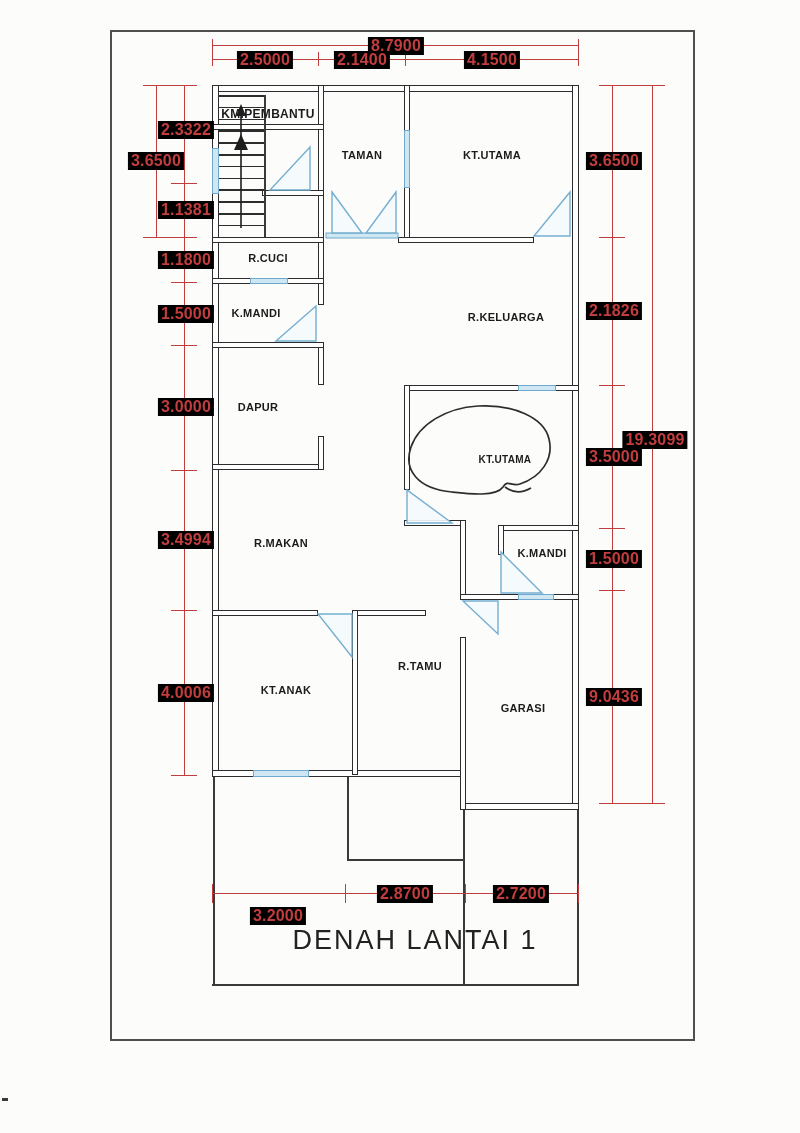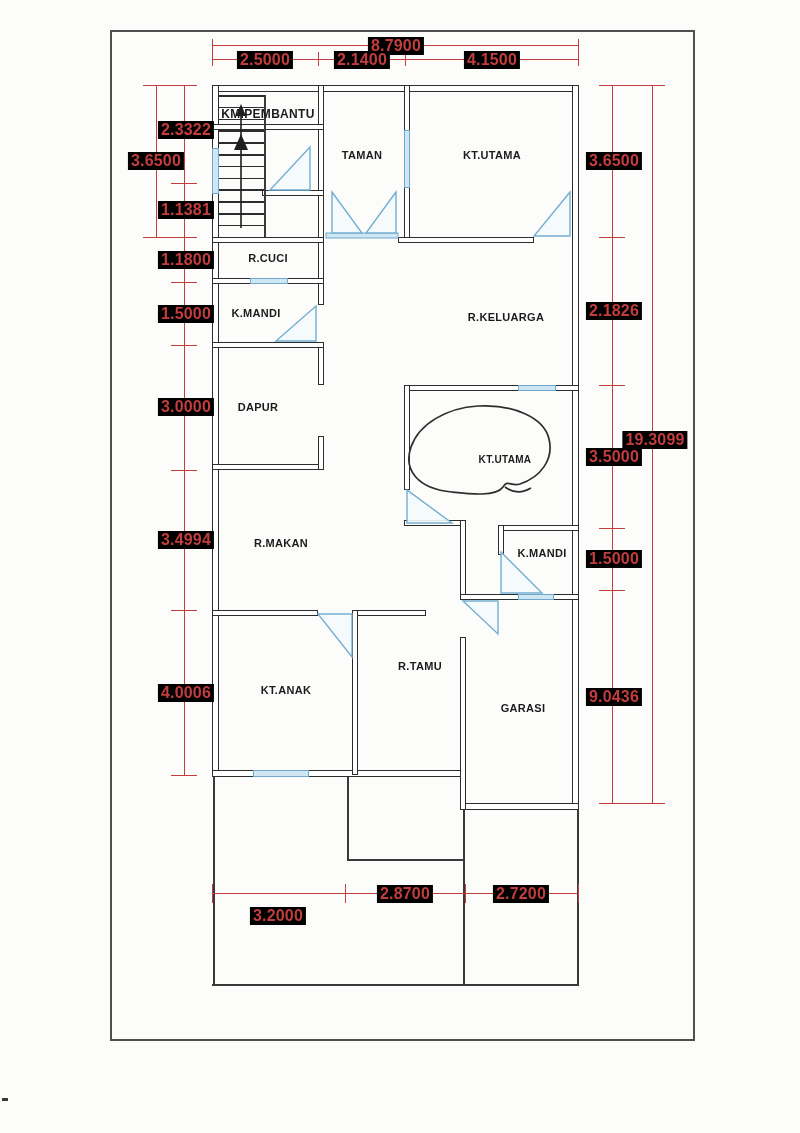--- a/index.html
+++ b/index.html
@@ -106,20 +106,21 @@
   <span class="room" style="left:256px;top:313px">K.MANDI</span>
   <span class="room" style="left:506px;top:317px">R.KELUARGA</span>
   <span class="room" style="left:258px;top:407px">DAPUR</span>
   <span class="room" style="left:505px;top:459px;font-size:10px">KT.UTAMA</span>
   <span class="room" style="left:281px;top:543px">R.MAKAN</span>
   <span class="room" style="left:542px;top:553px">K.MANDI</span>
   <span class="room" style="left:286px;top:690px">KT.ANAK</span>
   <span class="room" style="left:420px;top:666px">R.TAMU</span>
   <span class="room" style="left:523px;top:708px">GARASI</span>
 
+  <div class="title">DENAH LANTAI 1</div>
 
   <i class="dl" style="left:212px;top:45px;width:367px;height:1px"></i>
   <i class="dl" style="left:212px;top:59px;width:367px;height:1px"></i>
   <i class="dl" style="left:212px;top:39px;width:1px;height:27px"></i>
   <i class="dl" style="left:318px;top:52px;width:1px;height:14px"></i>
   <i class="dl" style="left:405px;top:52px;width:1px;height:14px"></i>
   <i class="dl" style="left:578px;top:39px;width:1px;height:27px"></i>
   <span class="dim" style="left:396px;top:46px">8.7900</span>
   <span class="dim" style="left:265px;top:60px">2.5000</span>
   <span class="dim" style="left:362px;top:60px">2.1400</span>

